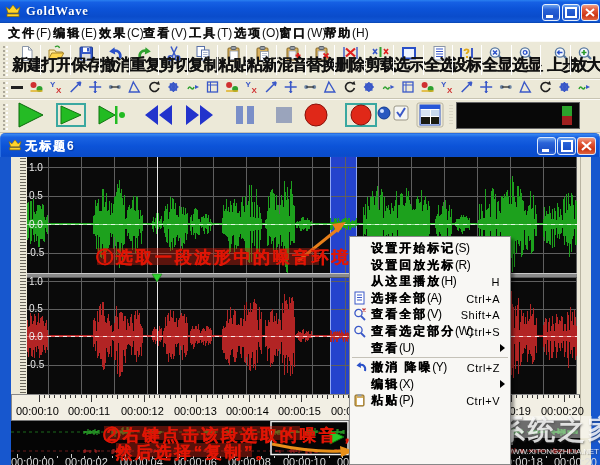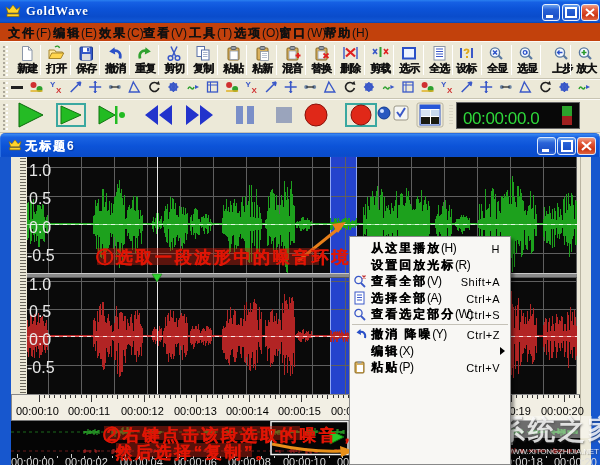--- a/index.html
+++ b/index.html
@@ -2,37 +2,37 @@
 <html><head><meta charset="utf-8"><style>
 *{margin:0;padding:0;box-sizing:border-box}
 html,body{width:600px;height:465px;overflow:hidden}
 body{font-family:"Liberation Sans",sans-serif;background:#ece9d8;position:relative}
 .abs,#titlebar,#menubar,#childbar,#wavepanel,#ruler,#overview,#ctx,#lcd{position:absolute}
 #titlebar{left:0;top:0;width:600px;height:23px;background:linear-gradient(180deg,#2a80f0 0%,#1660e4 10%,#0c53d8 38%,#0a4ccb 72%,#1156d4 92%,#0845b0 100%)}
 #titlebar .ttl{position:absolute;left:26px;top:4px;color:#fff;font-weight:bold;font-size:12.5px;letter-spacing:0.8px;text-shadow:1px 1px 1px #0338a0;font-family:"Liberation Serif",serif}
 .winbtn{position:absolute;top:4px;width:18px;height:17px;border-radius:3px;border:1px solid #e8f0fc;color:#fff;font-size:11px;line-height:15px;text-align:center}
 .bmin,.bmax{background:linear-gradient(180deg,#6ea5ef 0%,#2a63d8 30%,#1b50c8 75%,#3468d8 100%)}
 .bclose{background:linear-gradient(180deg,#f0a086 0%,#e35b3c 30%,#cc3512 70%,#e06540 100%)}
-#menubar{left:0;top:23px;width:600px;height:18px;background:#c2410c;font-size:12px;color:#111}
+#menubar{left:0;top:23px;width:600px;height:18px;background:#ffffff;font-size:12px;color:#111}
 #menubar>span{position:absolute;top:2px}
 .tbrow{left:0;width:600px;background:#ece9d8;border-top:1px solid #fbfaf6;border-bottom:1px solid #c8c4b2}
 .grip{position:absolute;left:3px;width:5px;border-left:2px dotted #aca899;border-right:2px dotted #fff}
 .tb1btn{position:absolute;top:2px;width:30px;height:33px;text-align:center}
-.tb1btn .cap{position:absolute;left:0;right:0;bottom:1px;font-size:11px;color:#111;letter-spacing:-1px}
+.tb1btn .cap{position:absolute;left:0;right:0;bottom:1px;font-size:16px;color:#111;letter-spacing:-1px}
 .tb1btn svg{position:absolute;left:5px;top:1px}
 .tb1sep{position:absolute;top:3px;width:1px;height:30px;background:#c9c5b4;border-right:1px solid #fff}
 #lcd{position:absolute;left:456px;top:102px;width:124px;height:27px;background:#080808;border:1px solid #666}
 #lcd .t{position:absolute;left:6px;top:6px;color:#2ed83a;font-size:17px;letter-spacing:-0.4px;font-family:"Liberation Sans",sans-serif}
 #lcd .sq1{position:absolute;right:7px;top:3px;width:10px;height:10px;background:#2ca32c}
 #lcd .sq2{position:absolute;right:7px;bottom:3px;width:10px;height:9px;background:#a02020}
 #childbar{left:0;top:133px;width:600px;height:28px;background:linear-gradient(180deg,#3a8af2 0%,#1a63e2 12%,#0c53d8 45%,#0a4ccb 80%,#1156d4 100%);border-radius:5px 5px 0 0;border:1px solid #2a6ee0;border-bottom:none}
 #childbar .ttl{position:absolute;left:24px;top:4px;color:#fff;font-weight:bold;font-size:12px;text-shadow:1px 1px 1px #0338a0}
 .cwbtn{position:absolute;top:137px;width:19px;height:18px;border-radius:3px;border:1px solid #dce8fa;color:#fff;font-size:11px;line-height:16px;text-align:center}
 #wavepanel{left:0;top:157px;width:600px;height:308px;background:#1757ce}
-.ylab{position:absolute;color:#e8e8e8;font-size:16px;left:2px;letter-spacing:0}
+.ylab{position:absolute;color:#e8e8e8;font-size:10px;left:2px;letter-spacing:0}
 #ruler{left:11px;top:394px;width:569px;height:26px;background:#f2efe4;border-top:1px solid #888;border-left:1px solid #888}
 #ruler .lab{position:absolute;top:10px;font-size:11px;color:#000;letter-spacing:0}
 #overview{left:11px;top:420px;width:569px;height:45px;background:#050505;border-top:1px solid #777}
 #overview .lab{position:absolute;top:35px;font-size:11px;color:#ddd;letter-spacing:0}
 #ctx{z-index:10;left:349px;top:236px;width:162px;height:229px;background:#f8f7f4;border:1px solid #888;box-shadow:3px 3px 3px rgba(0,0,0,.4);font-size:12px;color:#000}
 .mi{position:relative;height:16.6px;line-height:16.6px;white-space:nowrap}
 .mi .ic{position:absolute;left:3px;top:1px;width:14px;height:14px}
 .mi .tx{position:absolute;left:21px;top:0;letter-spacing:-0.5px}
 .mi .sc{position:absolute;right:10px;top:1px;letter-spacing:0.5px;font-size:11px}
 .mi .ar{position:absolute;right:5px;top:4.5px;width:0;height:0;border-left:5px solid #000;border-top:4px solid transparent;border-bottom:4px solid transparent}
@@ -405,21 +405,20 @@
  <rect x="417" y="4" width="26" height="24" rx="2" fill="none" stroke="#b8b4a2"></rect>
  <rect x="420" y="6" width="20" height="20" fill="#fff" stroke="#3058c8"></rect>
  <rect x="420" y="6" width="20" height="4" fill="#2858d8"></rect>
  <rect x="421" y="11" width="9" height="6" fill="#d8e4f0"></rect>
     <rect x="431" y="11" width="8" height="6" fill="#c8d8ec"></rect>
  <rect x="421" y="18" width="9" height="7" fill="#1a1a10"></rect>
     <rect x="431" y="18" width="8" height="7" fill="#1a1a10"></rect>
  <path d="M450 6v20M452 6v20" stroke="#c8c4b2" stroke-dasharray="1 2"></path>
 </svg>
 <div id="lcd">
-    <span class="t">00:00:00.0</span>
     <span class="sq1"></span>
     <span class="sq2"></span>
   </div>
 <div id="childbar">
  <svg class="abs" style="left:7px;top:5px" width="14" height="13" viewBox="0 0 16 15">
       <path d="M1 3l2 6h10l2-6-3.5 2.5L8 1 4.5 5.5z" fill="#ffd42a" stroke="#8a6a00" stroke-width=".7"></path>
       <rect x="2" y="10" width="12" height="2.6" fill="#ffd42a" stroke="#8a6a00" stroke-width=".7"></rect>
     </svg>
  <span class="ttl"><span class="cjk">无标题</span>6</span>
 </div>
@@ -658,50 +657,57 @@
 <div class="ann" style="left:103px;top:424px">②右键点击该段选取的噪音，</div>
 <div class="annbg" style="left:116px;top:443px;width:136px;height:14px"></div>
 <div class="ann" style="left:115px;top:441px">然后选择“复制”。</div>
 <svg class="abs" style="left:270px;top:438px" width="85" height="24" viewBox="0 0 85 24">
     <path d="M2 6C30 12 55 14 72 13" stroke="#e8901a" stroke-width="3" fill="none"></path>
     <path d="M84 13l-14-5 1 11z" fill="#e8901a"></path>
   </svg>
 <div id="ctx">
  <div style="height:3px"></div>
  <div class="mi">
+      <span class="tx"><span class="cjk">设置开始标记</span>(S)</span>
+    </div>
+ <div class="mi">
+      <span class="tx"><span class="cjk">设置回放光标</span>(R)</span>
+    </div>
+ <div class="mi">
       <span class="tx"><span class="cjk">从这里播放</span>(H)</span>
       <span class="sc">H</span>
     </div>
  <div class="mi">
-      <span class="tx"><span class="cjk">设置回放光标</span>(R)</span>
+      <svg class="ic" viewBox="0 0 14 14">
+        <rect x="2" y="1" width="9" height="12" fill="#fff" stroke="#3a58c8"></rect>
+        <path d="M4 4h5M4 6.5h5M4 9h5" stroke="#3a58c8" stroke-width="1.2"></path>
+      </svg>
+      <span class="tx"><span class="cjk">选择全部</span>(A)</span>
+      <span class="sc">Ctrl+A</span>
     </div>
  <div class="mi">
       <svg class="ic" viewBox="0 0 14 14">
         <circle cx="5.5" cy="6" r="3.6" fill="none" stroke="#3a58c8" stroke-width="1.3"></circle>
         <path d="M8 9l4 4" stroke="#3a58c8" stroke-width="1.8"></path>
         <path d="M9.5 1.5l3 3M12.5 1.5l-3 3" stroke="#c03030" stroke-width="1.2"></path>
       </svg>
       <span class="tx"><span class="cjk">查看全部</span>(V)</span>
       <span class="sc">Shift+A</span>
     </div>
  <div class="mi">
       <svg class="ic" viewBox="0 0 14 14">
-        <rect x="2" y="1" width="9" height="12" fill="#fff" stroke="#3a58c8"></rect>
-        <path d="M4 4h5M4 6.5h5M4 9h5" stroke="#3a58c8" stroke-width="1.2"></path>
-      </svg>
-      <span class="tx"><span class="cjk">选择全部</span>(A)</span>
-      <span class="sc">Ctrl+A</span>
-    </div>
- <div class="mi">
-      <svg class="ic" viewBox="0 0 14 14">
         <circle cx="5.5" cy="6" r="3.6" fill="none" stroke="#3a58c8" stroke-width="1.3"></circle>
         <path d="M8 9l4 4" stroke="#3a58c8" stroke-width="1.8"></path>
       </svg>
       <span class="tx"><span class="cjk">查看选定部分</span>(W)</span>
       <span class="sc">Ctrl+S</span>
+    </div>
+ <div class="mi">
+      <span class="tx"><span class="cjk">查看</span>(U)</span>
+      <span class="ar"></span>
     </div>
  <div class="msep"></div>
  <div class="mi">
       <svg class="ic" viewBox="0 0 14 14">
         <path d="M12 11c1-4.5-1.5-7-6-6" fill="none" stroke="#2a50c8" stroke-width="2"></path>
         <path d="M7.5 2L3.5 5.5l4.5 2.5z" fill="#2a50c8"></path>
       </svg>
       <span class="tx"><span class="cjk">撤消 降噪</span>(Y)</span>
       <span class="sc">Ctrl+Z</span>
     </div>

